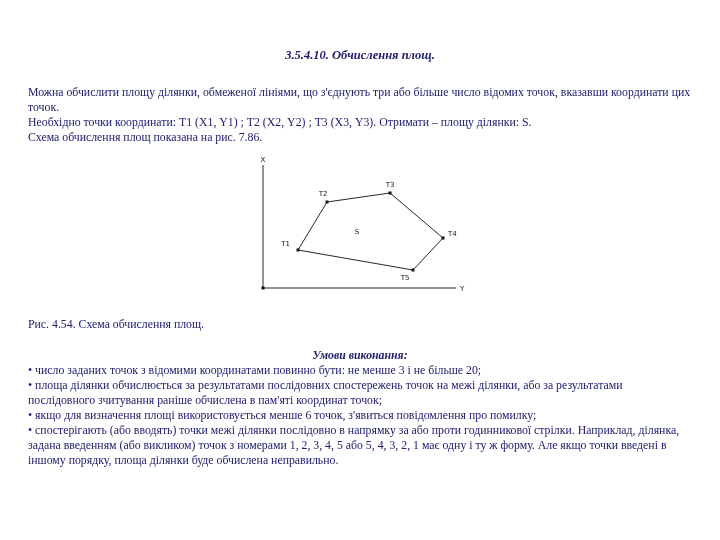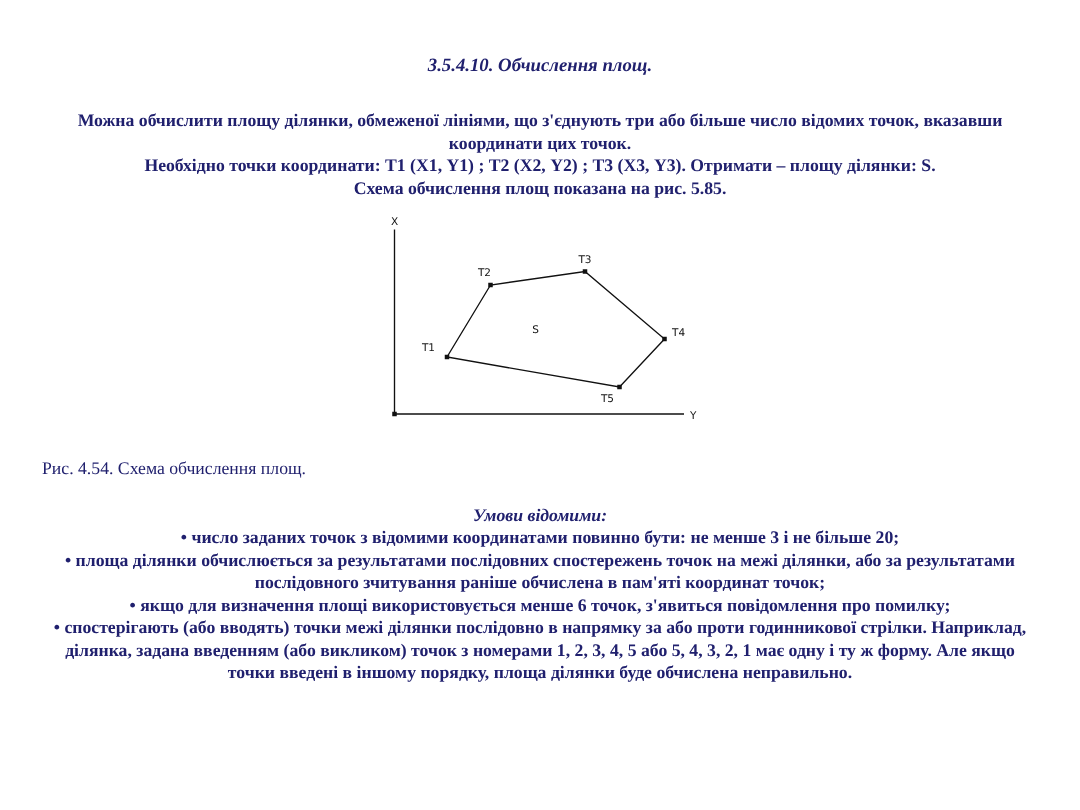--- a/index.html
+++ b/index.html
@@ -15,28 +15,26 @@
     box-sizing: border-box;
     width: 720px;
     height: 540px;
     padding: 36px 28px 0 28px;
   }
   .title {
     font-size: 12.5px;
     font-weight: bold;
     font-style: italic;
     text-align: center;
-    margin: 0 0 22px 0;
+    margin: 12px 0 22px 0;
   }
   .para {
     font-size: 11.8px;
     line-height: 15px;
-    text-align: center;
     margin: 0;
-    font-weight: bold;
   }
   .figure {
     width: 215px;
     height: 150px;
     margin: 8px auto 0 auto;
   }
   .figure svg { display: block; }
   .caption {
     font-size: 11.8px;
     line-height: 15px;
@@ -61,21 +59,21 @@
 </style>
 </head>
 <body>
 
 <div class="page">
 
   <h1 class="title">3.5.4.10. Обчислення площ.</h1>
 
   <p class="para">Можна обчислити площу ділянки, обмеженої лініями, що з'єднують три або більше число відомих точок, вказавши координати цих точок.</p>
   <p class="para">Необхідно точки координати: Т1 (Х1, Y1) ; Т2 (Х2, Y2) ; Т3 (Х3, Y3). Отримати – площу ділянки: S.</p>
-  <p class="para">Схема обчислення площ показана на рис. 5.85.</p>
+  <p class="para">Схема обчислення площ показана на рис. 7.86.</p>
 
   <div class="figure">
     <svg width="215" height="150" viewBox="0 0 215 150">
 
       <line class="diagram-line" x1="10" y1="12" x2="10" y2="135"></line>
       <line class="diagram-line" x1="10" y1="135" x2="203" y2="135"></line>
       <rect class="diagram-marker" x="8.5" y="133.5" width="3" height="3"></rect>
       <text class="diagram-label" x="10" y="9" text-anchor="middle">X</text>
       <text class="diagram-label" x="207" y="138" text-anchor="start">Y</text>
 
@@ -91,20 +89,20 @@
       <text class="diagram-label" x="70" y="43" text-anchor="middle">T2</text>
       <text class="diagram-label" x="137" y="34" text-anchor="middle">T3</text>
       <text class="diagram-label" x="195" y="83" text-anchor="start">T4</text>
       <text class="diagram-label" x="152" y="127" text-anchor="middle">T5</text>
       <text class="diagram-label" x="104" y="81" text-anchor="middle">S</text>
     </svg>
   </div>
 
   <p class="caption">Рис. 4.54. Схема обчислення площ.</p>
 
-  <p class="conditions-heading">Умови відомими:</p>
+  <p class="conditions-heading">Умови виконання:</p>
 
   <p class="para">• число заданих точок з відомими координатами повинно бути: не менше 3 і не більше 20;</p>
   <p class="para">• площа ділянки обчислюється за результатами послідовних спостережень точок на межі ділянки, або за результатами послідовного зчитування раніше обчислена в пам'яті координат точок;</p>
   <p class="para">• якщо для визначення площі використовується менше 6 точок, з'явиться повідомлення про помилку;</p>
   <p class="para">• спостерігають (або вводять) точки межі ділянки послідовно в напрямку за або проти годинникової стрілки. Наприклад, ділянка, задана введенням (або викликом) точок з номерами 1, 2, 3, 4, 5 або 5, 4, 3, 2, 1 має одну і ту ж форму. Але якщо точки введені в іншому порядку, площа ділянки буде обчислена неправильно.</p>
 
 </div>
 
 </body></html>

